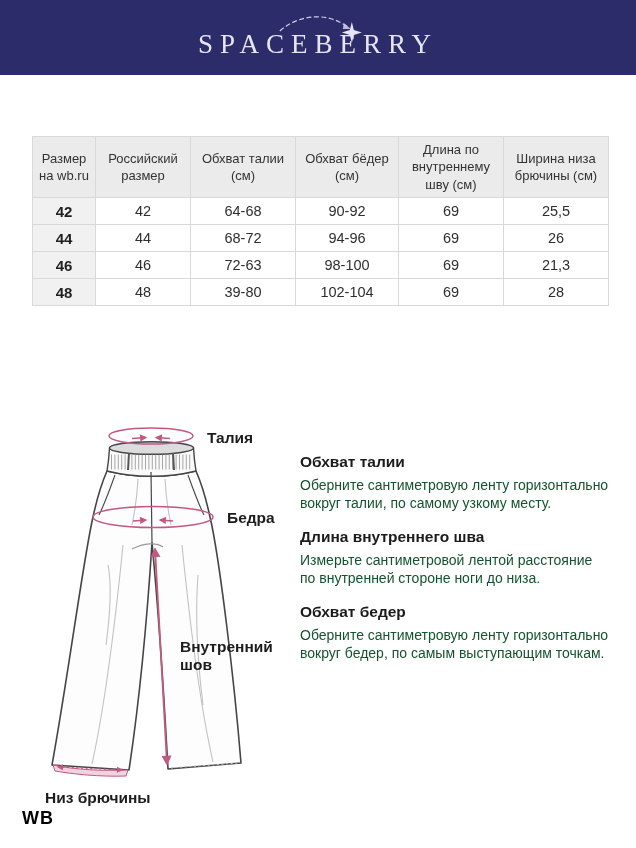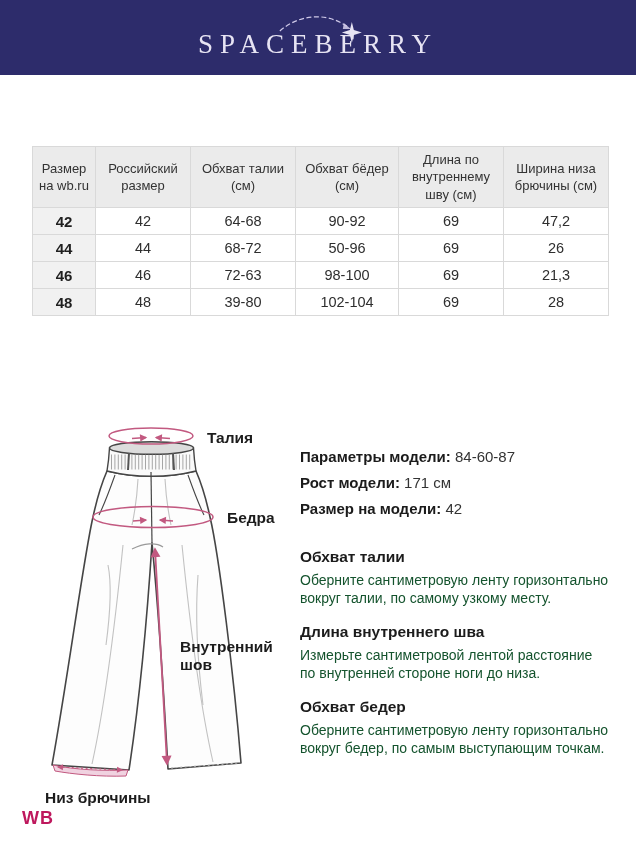--- a/index.html
+++ b/index.html
@@ -14,21 +14,21 @@
   }
   .logo-wrap{position:relative;display:flex;align-items:center;justify-content:flex-end;}
   .logo-text{
     font-family:"Liberation Serif", serif;
     font-size:27px;letter-spacing:7px;color:#e7e4f3;font-weight:400;
     margin-top:14px;
   }
   .comet{position:absolute;left:50%;top:-6px;transform:translateX(-46%);width:96px;height:38px;}
   
   .size-table{
-    position:absolute;left:32px;top:146px;width:576px;
+    position:absolute;left:32px;top:136px;width:576px;
     border-collapse:collapse;table-layout:fixed;
   }
   .size-table th,.size-table td{
     border:1px solid #d9d9d9;text-align:center;vertical-align:middle;
   }
   .size-table th{
     background:#ebebeb;font-size:13px;font-weight:500;color:#333;
     line-height:1.32;height:56px;padding:2px 6px;
   }
   .size-table td{
@@ -41,21 +41,21 @@
   
   .right-col{position:absolute;left:300px;top:444px;width:320px;}
   .model-info{margin:0 0 25px 0;}
   .model-line{font-size:15px;line-height:26px;color:#333;}
   .model-line .lbl{font-weight:700;color:#1b1b1b;}
   .guide-title{font-size:15.5px;font-weight:700;color:#1b1b1b;line-height:20px;margin:8px 0 4px 0;}
   .guide-text{font-size:14px;color:#14532d;line-height:18px;margin:0 0 15px 0;max-width:310px;}
   
   .wb-mark{
     position:absolute;left:22px;top:808px;font-size:18px;font-weight:700;
-    color:#be185d;letter-spacing:1px;
+    color:#000000;letter-spacing:1px;
   }
 </style>
 </head>
 <body>
 
 <div class="page">
 
   <div class="brand-bar">
     <div class="logo-wrap">
       <svg class="comet" viewBox="0 0 96 38">
@@ -86,27 +86,27 @@
         <th>Ширина низа брючины (см)</th>
       </tr>
     </thead>
     <tbody>
       <tr>
         <td class="size-col">42</td>
         <td>42</td>
         <td>64-68</td>
         <td>90-92</td>
         <td>69</td>
-        <td>47,2</td>
+        <td>25,5</td>
       </tr>
       <tr>
         <td class="size-col">44</td>
         <td>44</td>
         <td>68-72</td>
-        <td>50-96</td>
+        <td>94-96</td>
         <td>69</td>
         <td>26</td>
       </tr>
       <tr>
         <td class="size-col">46</td>
         <td>46</td>
         <td>72-63</td>
         <td>98-100</td>
         <td>69</td>
         <td>21,3</td>
@@ -175,34 +175,20 @@
     <line x1="151" y1="353" x2="218" y2="348" stroke="#b9b9b9" stroke-width="1.1" stroke-dasharray="2 2.6"></line>
 
     <text class="svg-label" x="187" y="28">Талия</text>
     <text class="svg-label" x="207" y="108">Бедра</text>
     <text class="svg-label" x="160" y="237">Внутренний</text>
     <text class="svg-label" x="160" y="255">шов</text>
     <text class="svg-label" x="25" y="388">Низ брючины</text>
   </svg>
 
   <div class="right-col">
-    <div class="model-info">
-      <div class="model-line">
-        <span class="lbl">Параметры модели:</span>
-        <span>84-60-87</span>
-      </div>
-      <div class="model-line">
-        <span class="lbl">Рост модели:</span>
-        <span>171 см</span>
-      </div>
-      <div class="model-line">
-        <span class="lbl">Размер на модели:</span>
-        <span>42</span>
-      </div>
-    </div>
 
     <div>
       <div class="guide-title">Обхват талии</div>
       <div class="guide-text">Оберните сантиметровую ленту горизонтально вокруг талии, по самому узкому месту.</div>
     </div>
     <div>
       <div class="guide-title">Длина внутреннего шва</div>
       <div class="guide-text">Измерьте сантиметровой лентой расстояние по внутренней стороне ноги до низа.</div>
     </div>
     <div>

